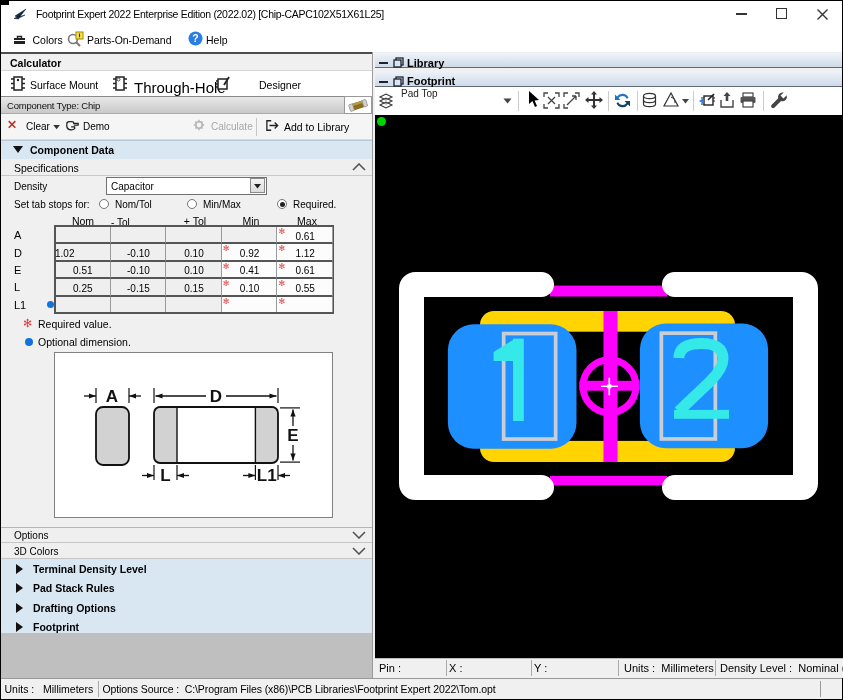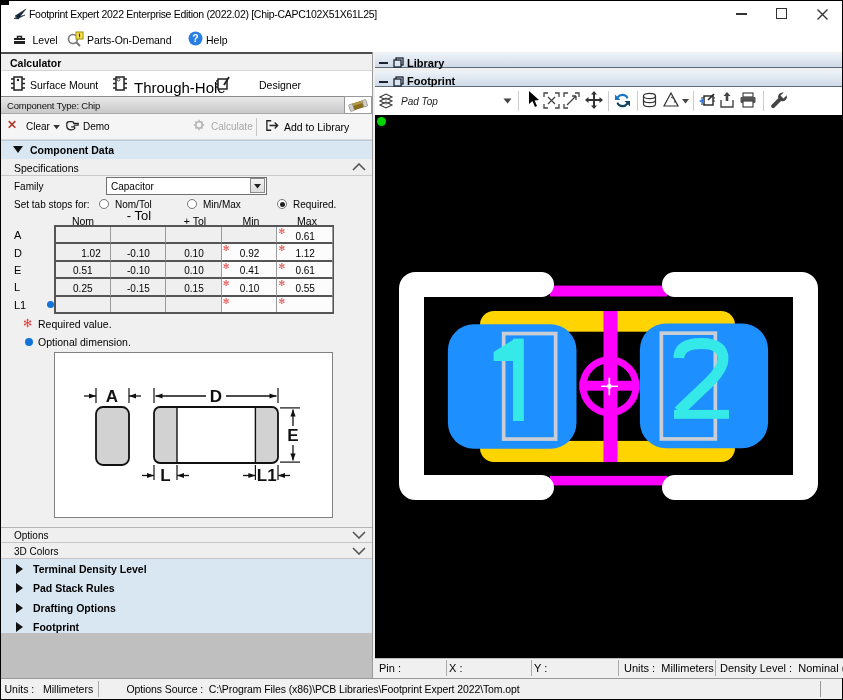--- a/index.html
+++ b/index.html
@@ -10,34 +10,34 @@
 </style>
 </head>
 <body>
 <div class="win"></div>
 
 <div class="abs" style="left:1px;top:1px;width:841px;height:27px;background:#fff;"></div>
 <div class="abs" style="left:0;top:0;width:9px;height:5px;background:#000;"></div>
 <svg class="abs" style="left:13px;top:7px;" width="14" height="14" viewBox="0 0 14 14">
   <path d="M1 11.5 L7 8.5 L5 10.5 L6 12 Z M2 9 L13 2 L7 9.5 L12 8 L6 11 Z" fill="#14293e" stroke="#0a1a2a" stroke-width="0.5"></path>
 </svg>
-<div class="abs" style="left:29px;top:8px;font-size:10.5px;letter-spacing:-0.3px;color:#000;">Footprint Expert 2022 Enterprise Edition (2022.02) [Chip-CAPC102X51X61L25]</div>
+<div class="abs" style="left:36px;top:8px;font-size:10.5px;letter-spacing:-0.3px;color:#000;">Footprint Expert 2022 Enterprise Edition (2022.02) [Chip-CAPC102X51X61L25]</div>
 <div class="abs" style="left:736px;top:13px;width:11px;height:1.5px;background:#333;"></div>
 <div class="abs" style="left:776px;top:8px;width:9px;height:9px;border:1.5px solid #333;"></div>
 <svg class="abs" style="left:817px;top:9px;" width="11" height="11" viewBox="0 0 11 11">
     <path d="M0.5 0.5 L10.5 10.5 M10.5 0.5 L0.5 10.5" stroke="#333" stroke-width="1.4"></path>
   </svg>
 
 <div class="abs" style="left:1px;top:28px;width:841px;height:24px;background:#fff;"></div>
 <svg class="abs" style="left:13px;top:33px;" width="13" height="13" viewBox="0 0 13 13">
   <path d="M1 5 H12 V11 H1 Z" fill="#222"></path>
     <path d="M4.5 5 V3.5 H8.5 V5" fill="none" stroke="#222" stroke-width="1.4"></path>
     <rect x="1" y="7" width="11" height="1" fill="#fff"></rect>
 </svg>
-<div class="abs" style="left:32.5px;top:34px;font-size:10.5px;">Level</div>
+<div class="abs" style="left:32.5px;top:34px;font-size:10.5px;">Colors</div>
 <svg class="abs" style="left:66px;top:30px;" width="19" height="19" viewBox="0 0 19 19">
   <circle cx="7" cy="9" r="4.5" fill="none" stroke="#777" stroke-width="1.6"></circle>
   <path d="M10 12 L14 16" stroke="#777" stroke-width="2"></path>
   <rect x="10" y="2" width="7" height="7" fill="#ffe34d" stroke="#9a8a00" stroke-width="1"></rect>
   <path d="M13.5 3.5 V7 M13.5 7.8 V8.2" stroke="#333" stroke-width="1.2"></path>
 </svg>
 <div class="abs" style="left:87px;top:34px;font-size:10.5px;letter-spacing:-0.05px;">Parts-On-Demand</div>
 <svg class="abs" style="left:188px;top:31px;" width="15" height="15" viewBox="0 0 15 15">
   <circle cx="7.5" cy="7.5" r="7" fill="#2a7de1"></circle>
   <text x="7.5" y="11.4" font-size="10.5" font-weight="bold" fill="#fff" text-anchor="middle" font-family="Liberation Sans">?</text>
@@ -111,53 +111,53 @@
     <path d="M0 0 H10 L5 7 Z" fill="#111"></path>
   </svg>
 <div class="abs b" style="left:30px;top:144px;font-size:10.5px;">Component Data</div>
 
 <div class="abs" style="left:1px;top:159px;width:371px;height:17px;background:#efefef;border-bottom:1px solid #c9c9c9;box-sizing:border-box;"></div>
 <div class="abs" style="left:14px;top:162px;font-size:10.5px;">Specifications</div>
 <svg class="abs" style="left:352px;top:163px;" width="14" height="8" viewBox="0 0 14 8">
     <path d="M1 7 L7 1 L13 7" fill="none" stroke="#555" stroke-width="1.6"></path>
   </svg>
 
-<div class="abs" style="left:14px;top:181px;font-size:10px;">Family</div>
+<div class="abs" style="left:14px;top:181px;font-size:10px;">Density</div>
 <div class="abs" style="left:106px;top:177px;width:161px;height:18px;background:#fff;border:1px solid #707070;box-sizing:border-box;"></div>
 <div class="abs" style="left:111px;top:181px;font-size:10px;">Capacitor</div>
 <div class="abs" style="left:250px;top:178px;width:15px;height:15px;background:linear-gradient(#f4f4f4,#ddd);border:1px solid #8a8a8a;box-sizing:border-box;"></div>
 <svg class="abs" style="left:254px;top:184px;" width="8" height="5" viewBox="0 0 8 5">
     <path d="M0 0 L7 0 L3.5 4.5 Z" fill="#222"></path>
   </svg>
 
 <div class="abs" style="left:14px;top:199px;font-size:10px;">Set tab stops for:</div>
 <div class="abs" style="left:99px;top:199px;width:10px;height:10px;box-sizing:border-box;border:1px solid #777;border-radius:50%;background:#fff;"></div>
 <div class="abs" style="left:115px;top:199px;font-size:10px;">Nom/Tol</div>
 <div class="abs" style="left:187px;top:199px;width:10px;height:10px;box-sizing:border-box;border:1px solid #777;border-radius:50%;background:#fff;"></div>
 <div class="abs" style="left:203px;top:199px;font-size:10px;">Min/Max</div>
 <div class="abs" style="left:277px;top:199px;width:10px;height:10px;box-sizing:border-box;border:1px solid #777;border-radius:50%;background:#fff;"></div>
 <div class="abs" style="left:279.5px;top:201.5px;width:5px;height:5px;border-radius:50%;background:#222;"></div>
 <div class="abs" style="left:293px;top:199px;font-size:10px;">Required.</div>
 
 <div class="abs" style="left:55px;top:215px;width:56px;text-align:center;font-size:10.5px;">Nom</div>
-<div class="abs" style="left:111px;top:208px;width:56px;text-align:center;font-size:13px;">- Tol</div>
+<div class="abs" style="left:111px;top:217px;width:56px;font-size:10px;">- Tol</div>
 <div class="abs" style="left:167px;top:215px;width:56px;text-align:center;font-size:10.5px;">+ Tol</div>
 <div class="abs" style="left:223px;top:215px;width:56px;text-align:center;font-size:10.5px;">Min</div>
 <div class="abs" style="left:279px;top:215px;width:56px;text-align:center;font-size:10.5px;">Max</div>
 
 <div id="tbl">
     <div class="abs" style="left:55px;top:227px;width:55.6px;height:17.4px;background:#efefef;box-sizing:border-box;border-right:1px solid #9a9a9a;border-bottom:2px solid #555;"></div>
     <div class="abs" style="left:110.6px;top:227px;width:55.6px;height:17.4px;background:#efefef;box-sizing:border-box;border-right:1px solid #9a9a9a;border-bottom:2px solid #555;"></div>
     <div class="abs" style="left:166.2px;top:227px;width:55.6px;height:17.4px;background:#efefef;box-sizing:border-box;border-right:1px solid #9a9a9a;border-bottom:2px solid #555;"></div>
     <div class="abs" style="left:221.8px;top:227px;width:55.6px;height:17.4px;background:#efefef;box-sizing:border-box;border-right:1px solid #9a9a9a;border-bottom:2px solid #555;"></div>
     <div class="abs" style="left:277.4px;top:227px;width:55.6px;height:17.4px;background:#fcfcfc;box-sizing:border-box;border-right:1px solid #9a9a9a;border-bottom:2px solid #555;"></div>
     <div class="abs" style="left:277.4px;top:230.5px;width:55.6px;text-align:center;font-size:10px;">0.61</div>
     <div class="abs" style="left:278.4px;top:227px;font-size:8px;color:#e04040;">✻</div>
     <div class="abs" style="left:55px;top:244.4px;width:55.6px;height:17.4px;background:#efefef;box-sizing:border-box;border-right:1px solid #9a9a9a;border-bottom:2px solid #555;"></div>
-    <div class="abs" style="left:55px;top:247.9px;width:72px;text-align:center;font-size:10px;">1.02</div>
+    <div class="abs" style="left:55px;top:247.9px;width:72px;text-align:left;font-size:10px;">1.02</div>
     <div class="abs" style="left:110.6px;top:244.4px;width:55.6px;height:17.4px;background:#efefef;box-sizing:border-box;border-right:1px solid #9a9a9a;border-bottom:2px solid #555;"></div>
     <div class="abs" style="left:110.6px;top:247.9px;width:55.6px;text-align:center;font-size:10px;">-0.10</div>
     <div class="abs" style="left:166.2px;top:244.4px;width:55.6px;height:17.4px;background:#efefef;box-sizing:border-box;border-right:1px solid #9a9a9a;border-bottom:2px solid #555;"></div>
     <div class="abs" style="left:166.2px;top:247.9px;width:55.6px;text-align:center;font-size:10px;">0.10</div>
     <div class="abs" style="left:221.8px;top:244.4px;width:55.6px;height:17.4px;background:#fcfcfc;box-sizing:border-box;border-right:1px solid #9a9a9a;border-bottom:2px solid #555;"></div>
     <div class="abs" style="left:221.8px;top:247.9px;width:55.6px;text-align:center;font-size:10px;">0.92</div>
     <div class="abs" style="left:222.8px;top:244.4px;font-size:8px;color:#e04040;">✻</div>
     <div class="abs" style="left:277.4px;top:244.4px;width:55.6px;height:17.4px;background:#fcfcfc;box-sizing:border-box;border-right:1px solid #9a9a9a;border-bottom:2px solid #555;"></div>
     <div class="abs" style="left:277.4px;top:247.9px;width:55.6px;text-align:center;font-size:10px;">1.12</div>
     <div class="abs" style="left:278.4px;top:244.4px;font-size:8px;color:#e04040;">✻</div>
@@ -297,21 +297,21 @@
 <svg class="abs" style="left:392.5px;top:76px;" width="11" height="11" viewBox="0 0 11 11">
   <rect x="3" y="1" width="7" height="7" fill="none" stroke="#1a2330" stroke-width="1.3"></rect>
   <rect x="1" y="3" width="7" height="7" fill="#dde6f0" stroke="#1a2330" stroke-width="1.3"></rect>
 </svg>
 <div class="abs b" style="left:407px;top:75px;font-size:11px;">Footprint</div>
 
 <div class="abs" style="left:375px;top:87px;width:467px;height:28px;background:#fff;"></div>
 <svg class="abs" style="left:378px;top:93px;" width="17" height="16" viewBox="0 0 17 16">
   <path d="M2 4 L8 1 L14 4 L8 7 Z M2 8 L8 5 L14 8 L8 11 Z M2 12 L8 9 L14 12 L8 15 Z" fill="none" stroke="#333" stroke-width="1.1"></path>
 </svg>
-<div class="abs" style="left:401px;top:96px;font-size:10px;color:#222;font-style:italic;">Pad Top</div>
+<div class="abs" style="left:401px;top:88px;font-size:10px;color:#222;">Pad Top</div>
 <svg class="abs" style="left:503px;top:98px;" width="9" height="6" viewBox="0 0 9 6">
     <path d="M0.5 0.5 L8.5 0.5 L4.5 5.5 Z" fill="#444"></path>
   </svg>
 <div class="abs" style="left:518px;top:91px;width:1px;height:20px;background:#ccc;"></div>
 <svg class="abs" style="left:527px;top:91px;" width="13" height="17" viewBox="0 0 13 17">
     <path d="M2 0 L2 13 L5.5 10 L8 16 L10 15 L7.6 9.4 L12 9 Z" fill="#000"></path>
   </svg>
 <svg class="abs" style="left:543px;top:92px;" width="17" height="17" viewBox="0 0 17 17">
   <path d="M1 5 V1 H5 M12 1 H16 V5 M16 12 V16 H12 M5 16 H1 V12" fill="none" stroke="#444" stroke-width="1.3"></path>
   <path d="M5 12 L12 5 M5 5 L12 12" stroke="#444" stroke-width="1.3"></path>
@@ -394,14 +394,14 @@
 <div class="abs" style="left:531px;top:660px;width:1px;height:16px;background:#aaa;"></div>
 <div class="abs" style="left:534px;top:662px;font-size:11px;white-space:nowrap;">Y :</div>
 <div class="abs" style="left:618px;top:660px;width:1px;height:16px;background:#aaa;"></div>
 <div class="abs" style="left:624px;top:662px;font-size:11px;white-space:nowrap;">Units :&nbsp;&nbsp;Millimeters</div>
 <div class="abs" style="left:715px;top:660px;width:1px;height:16px;background:#aaa;"></div>
 <div class="abs" style="left:720px;top:662px;font-size:11px;white-space:nowrap;">Density Level :&nbsp;&nbsp;Nominal (N</div>
 
 <div class="abs" style="left:1px;top:678px;width:841px;height:21px;background:#f0f0f0;border-top:1px solid #999;box-sizing:border-box;"></div>
 <div class="abs" style="left:4.5px;top:683px;font-size:10.5px;white-space:nowrap;">Units :&nbsp;&nbsp;&nbsp;Millimeters</div>
 <div class="abs" style="left:98px;top:681px;width:1px;height:16px;background:#aaa;"></div>
-<div class="abs" style="left:102.5px;top:683px;font-size:10.5px;letter-spacing:-0.1px;white-space:nowrap;margin-left:24px;">Options Source :&nbsp;&nbsp;C:\Program Files (x86)\PCB Libraries\Footprint Expert 2022\Tom.opt</div>
+<div class="abs" style="left:102.5px;top:683px;font-size:10.5px;letter-spacing:-0.1px;white-space:nowrap;">Options Source :&nbsp;&nbsp;C:\Program Files (x86)\PCB Libraries\Footprint Expert 2022\Tom.opt</div>
 <div class="abs" style="left:820px;top:681px;width:1px;height:16px;background:#999;"></div>
 
 </body></html>

